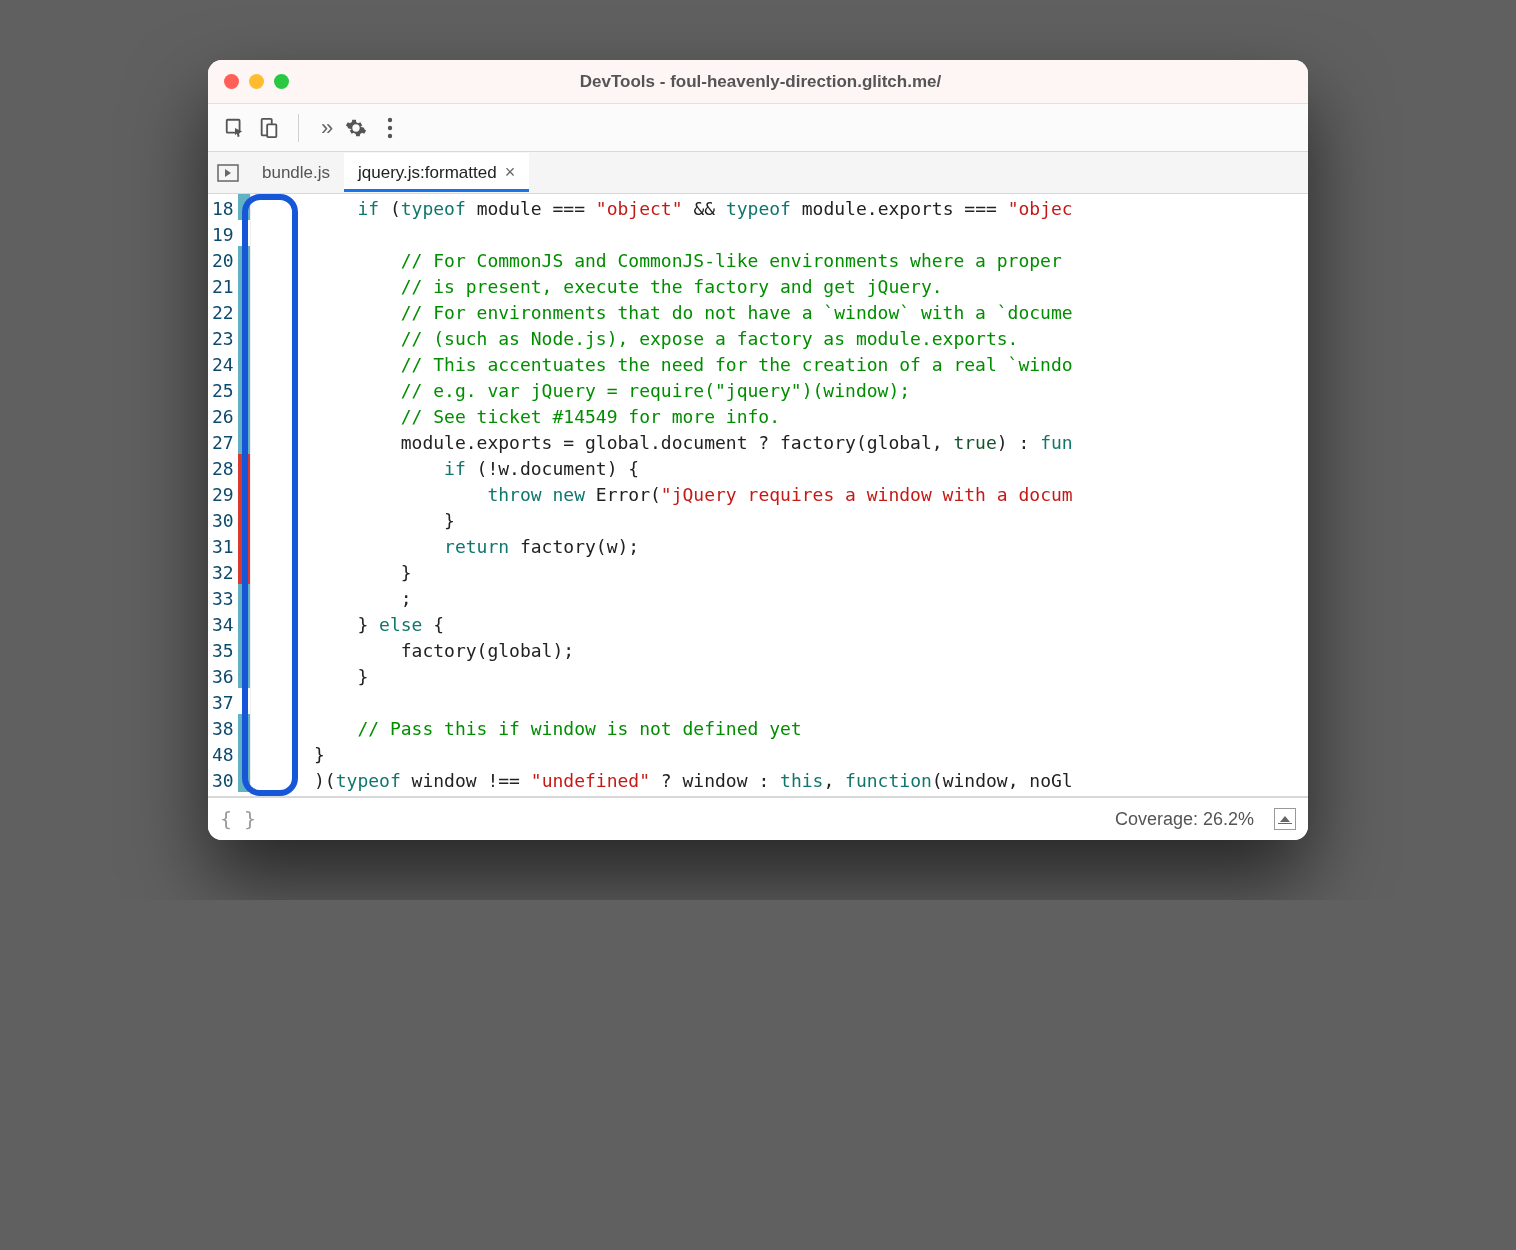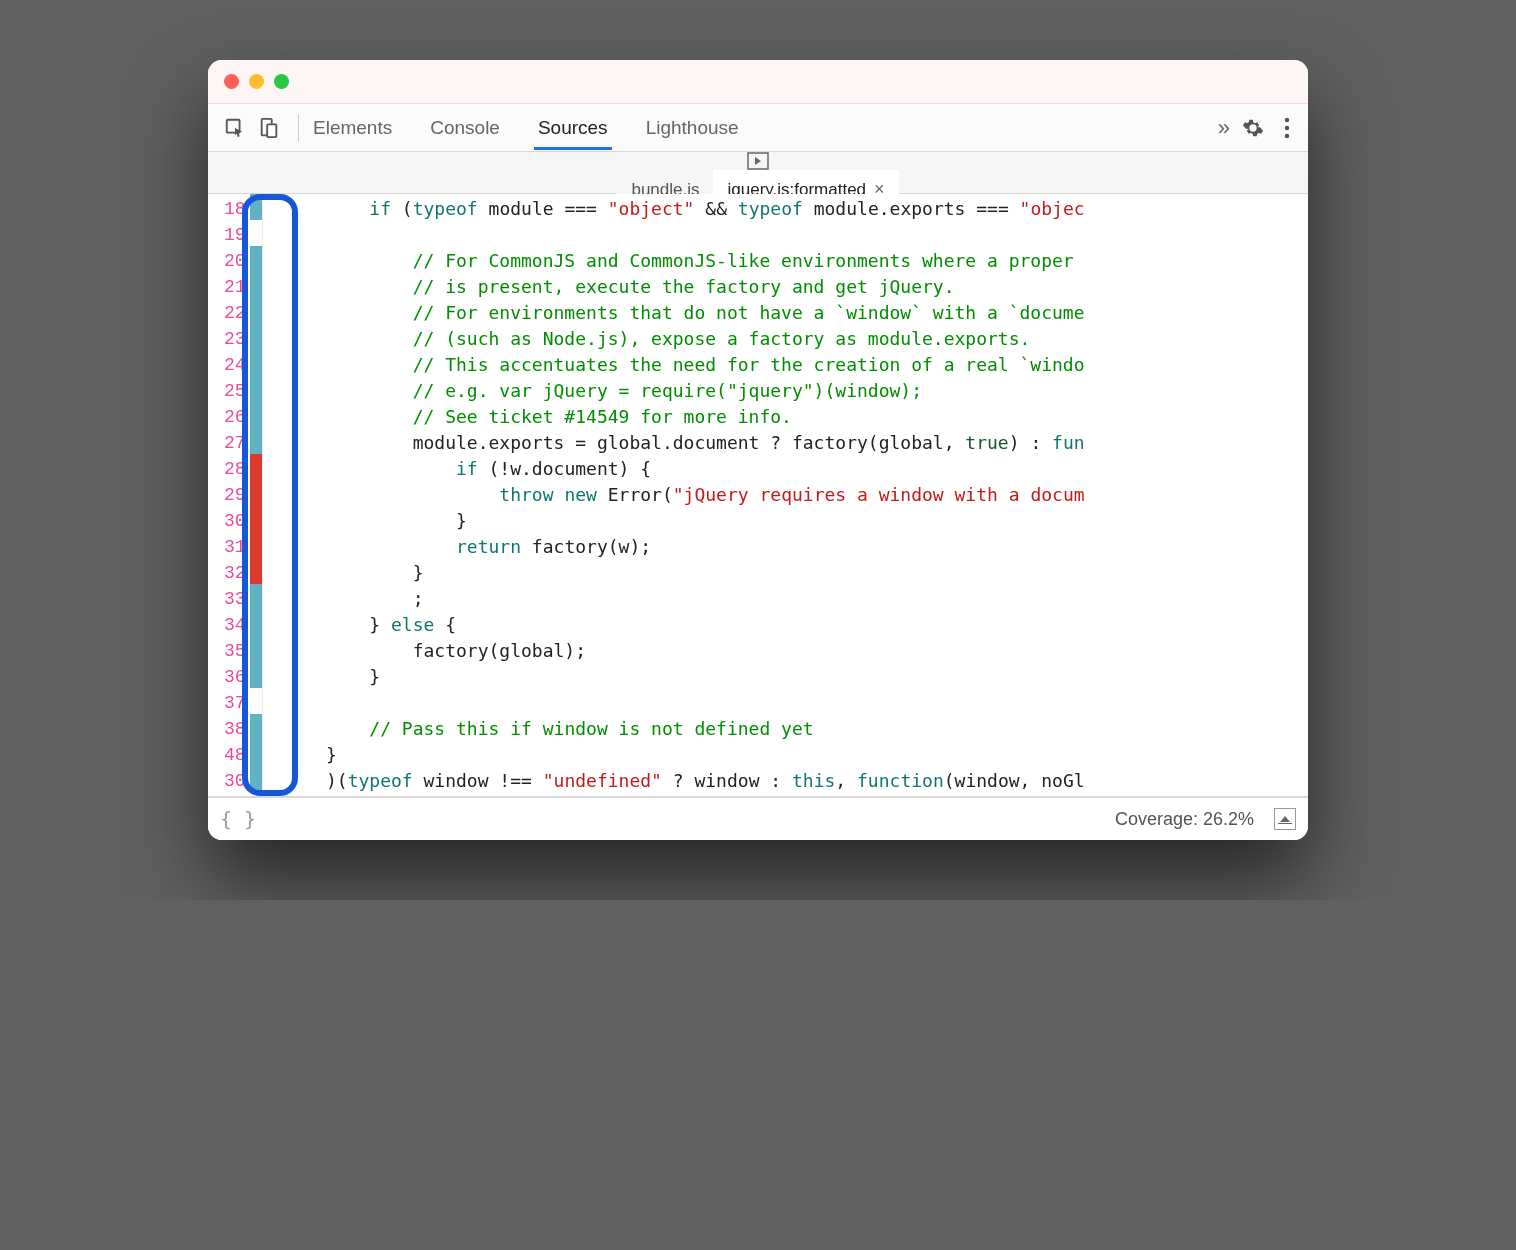--- a/index.html
+++ b/index.html
@@ -74,21 +74,20 @@
       background: #1a73e8;
     }
     .toolbar-right { display: flex; align-items: center; gap: 20px; padding-right: 10px; }
     .gear, .more-icon, .chevrons { color: #555; display:flex; align-items:center; }
     .subtoolbar {
       display: flex;
       align-items: center;
       height: 42px;
       border-bottom: 1px solid #d8d8d8;
       background: #f5f5f5;
-      flex-direction: column;
     }
     .debug-btn {
       width: 40px;
       display: flex;
       justify-content: center;
       align-items: center;
     }
     .file-tabs { display: flex; }
     .file-tab {
       padding: 9px 14px;
@@ -121,25 +120,24 @@
       background: #fff;
       overflow: hidden;
       position: relative;
     }
     .gutter {
       display: flex;
       border-right: 1px solid #eee;
       background:#fff;
     }
     .linenums {
-      padding: 2px 4px 2px 16px;
+      padding: 2px 4px 2px 4px;
       text-align: right;
-      color: #ec4899;
+      color: #0c4a6e;
       user-select: none;
-      font-family: Liberation Mono, monospace;
     }
     .coverage-col {
       width: 12px;
     }
     .coverage-col div { height: 26px; }
     .cov-teal { background: #63b2c4; }
     .cov-red { background: #d9392f; }
     .cov-none { background: transparent; }
     .highlight-box {
       position: absolute;
@@ -186,45 +184,40 @@
 <body>
 
 <div class="window">
 
   <div class="titlebar">
     <div class="traffic-lights">
       <div class="tl tl-red"></div>
       <div class="tl tl-yellow"></div>
       <div class="tl tl-green"></div>
     </div>
+    <div class="window-title">DevTools - foul-heavenly-direction.glitch.me/</div>
     <div style="width:60px"></div>
   </div>
 
   <div class="toolbar">
     <div class="toolbar-icons">
       <span>
         <svg width="22" height="22" viewBox="0 0 24 24" fill="none" stroke="#555" stroke-width="2">
           <rect x="3" y="3" width="14" height="14" rx="1"></rect>
           <path d="M12 12 L20 16 L16 17 L17 21 L15 22 L14 18 L12 20 Z" fill="#555" stroke="none"></path>
         </svg>
       </span>
       <span>
         <svg width="22" height="22" viewBox="0 0 24 24" fill="none" stroke="#555" stroke-width="2">
           <rect x="4" y="2" width="11" height="18" rx="1"></rect>
           <rect x="10" y="8" width="10" height="14" rx="1" fill="#fff"></rect>
         </svg>
       </span>
     </div>
     <div class="toolbar-sep"></div>
-    <div class="tabs-row" id="panel-tabs">
-        <div class="tab">Elements</div>
-        <div class="tab">Console</div>
-        <div class="tab active">Sources</div>
-        <div class="tab">Lighthouse</div>
-      </div>
     <div class="chevrons" style="font-size:22px;color:#666;padding:0 12px;">»</div>
     <div class="toolbar-right">
       <span class="gear">
         <svg width="22" height="22" viewBox="0 0 24 24" fill="#555">
           <path d="M12 8a4 4 0 100 8 4 4 0 000-8zm9 4a7 7 0 01-.1 1.2l2.1 1.6-2 3.5-2.5-1a7 7 0 01-2 1.2l-.4 2.6h-4l-.4-2.6a7 7 0 01-2-1.2l-2.5 1-2-3.5 2.1-1.6A7 7 0 013 12a7 7 0 01.1-1.2L1 9.2l2-3.5 2.5 1a7 7 0 012-1.2L7.9 3h4l.4 2.6a7 7 0 012 1.2l2.5-1 2 3.5-2.1 1.6A7 7 0 0121 12z"></path>
         </svg>
       </span>
       <span class="more-icon">
         <svg width="6" height="22" viewBox="0 0 6 22" fill="#555">
           <circle cx="3" cy="3" r="2.2"></circle>

